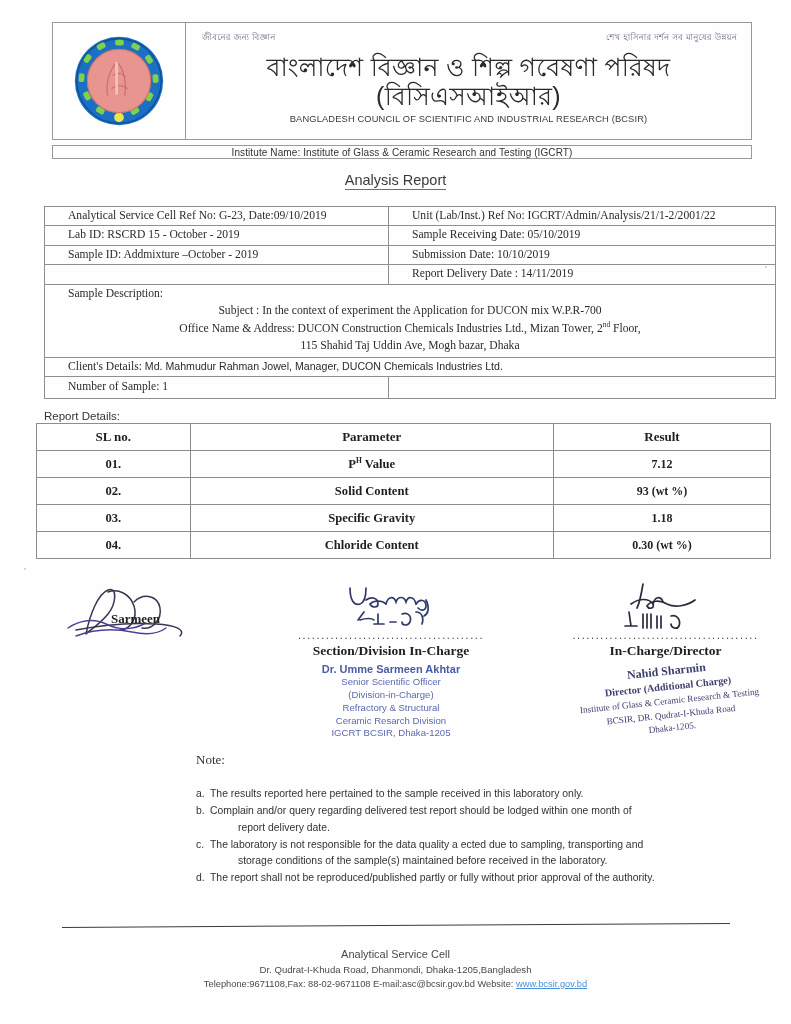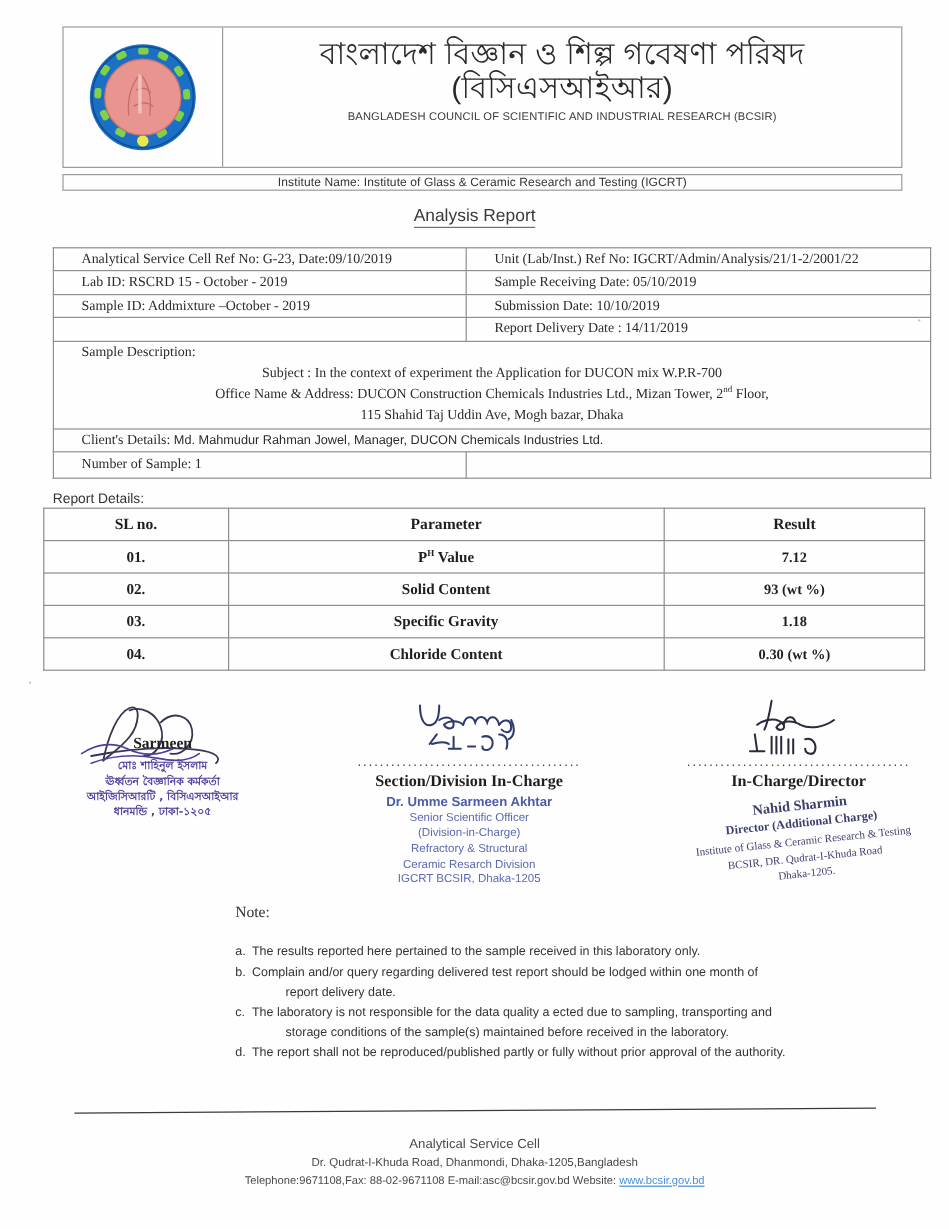--- a/index.html
+++ b/index.html
@@ -261,20 +261,24 @@
         <g stroke="#b85f5f" stroke-width="1.1" fill="none" opacity=".75">
           <path d="M38 66 C36 52 40 38 48 30"></path>
           <path d="M48 30 C55 38 58 50 56 66"></path>
           <path d="M42 58 C48 54 54 54 59 58"></path>
           <path d="M44 44 C49 41 54 42 57 46"></path>
         </g>
         <rect x="46" y="30" width="3" height="34" fill="#f2c9c6" opacity=".85"></rect>
       </svg>
     </div>
     <div class="head-right">
+      <div class="tagrow">
+        <span class="tag-l">জীবনের জন্য বিজ্ঞান</span>
+        <span class="tag-r">শেখ হাসিনার দর্শন সব মানুষের উন্নয়ন</span>
+      </div>
       <div class="org-block">
         <div class="org-bn">বাংলাদেশ বিজ্ঞান ও শিল্প গবেষণা পরিষদ (বিসিএসআইআর)</div>
         <div class="org-en">BANGLADESH COUNCIL OF SCIENTIFIC AND INDUSTRIAL RESEARCH (BCSIR)</div>
       </div>
     </div>
   </div>
 
   <div class="inst-bar">
     <span>Institute Name: Institute of Glass &amp; Ceramic Research and Testing (IGCRT)</span>
   </div>
@@ -369,26 +373,20 @@
             <path d="M88 24 C98 14 112 18 114 30 C116 42 106 52 96 50"></path>
             <path d="M30 52 C50 48 80 44 110 46 C130 47 140 52 134 58"></path>
           </g>
           <g fill="none" stroke="#4e3f9b" stroke-width="1.4" stroke-linecap="round">
             <path d="M22 50 C34 42 48 40 60 46 C72 52 86 52 98 46"></path>
             <path d="M30 58 C46 52 66 50 86 54 C100 57 112 56 120 50"></path>
           </g>
         </svg>
       </div>
       <div class="role role-analyst">Sarmeen</div>
-      <div class="stamp-bn">
-        <div>মোঃ শাহিনুল ইসলাম</div>
-        <div>ঊর্ধ্বতন বৈজ্ঞানিক কর্মকর্তা</div>
-        <div>আইজিসিআরটি , বিসিএসআইআর</div>
-        <div>ধানমন্ডি , ঢাকা-১২০৫</div>
-      </div>
     </div>
 
     <div class="sig-block sig-section">
       <div class="scribble">
         <svg width="150" height="56" viewBox="0 0 150 56">
           <g fill="none" stroke="#2f3a6b" stroke-width="1.7" stroke-linecap="round">
             <path d="M34 10 C34 22 38 28 44 26 C50 24 50 14 50 10"></path>
             <path d="M50 22 C56 18 62 20 62 26 C62 30 56 30 54 26 C58 22 66 22 70 26"></path>
             <path d="M70 26 C72 18 78 18 80 24 C82 18 88 18 90 24 C92 18 98 18 100 26"></path>
             <path d="M100 26 C104 20 110 22 110 28 C110 32 106 34 102 30"></path>

